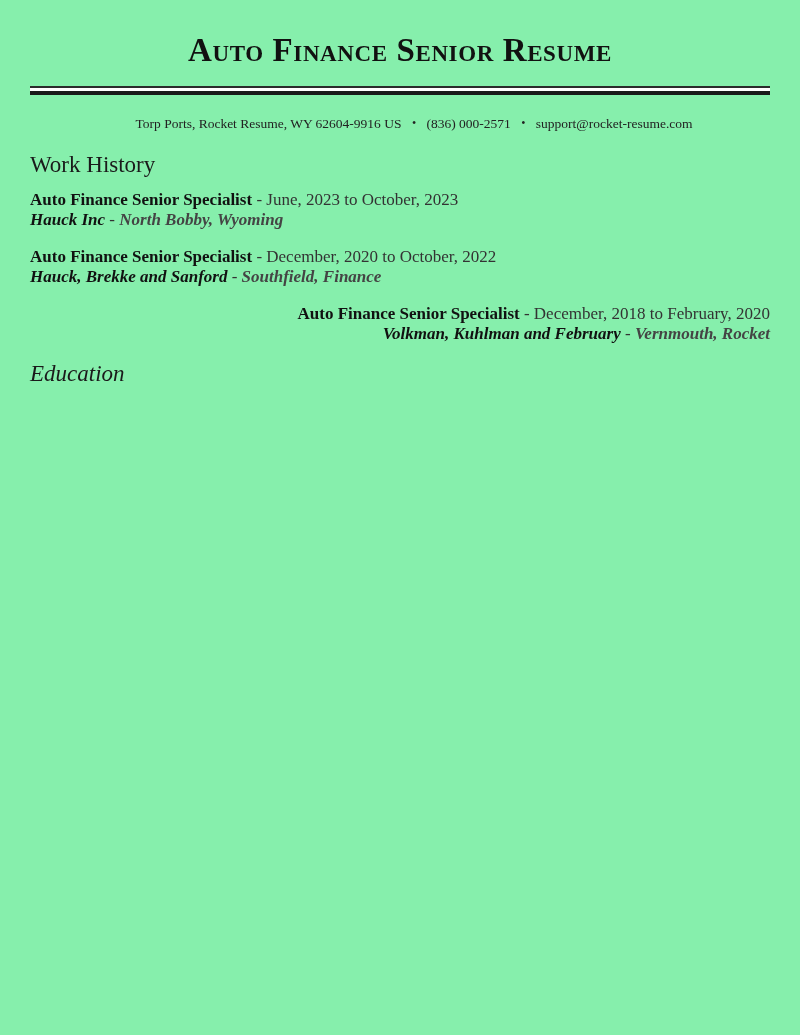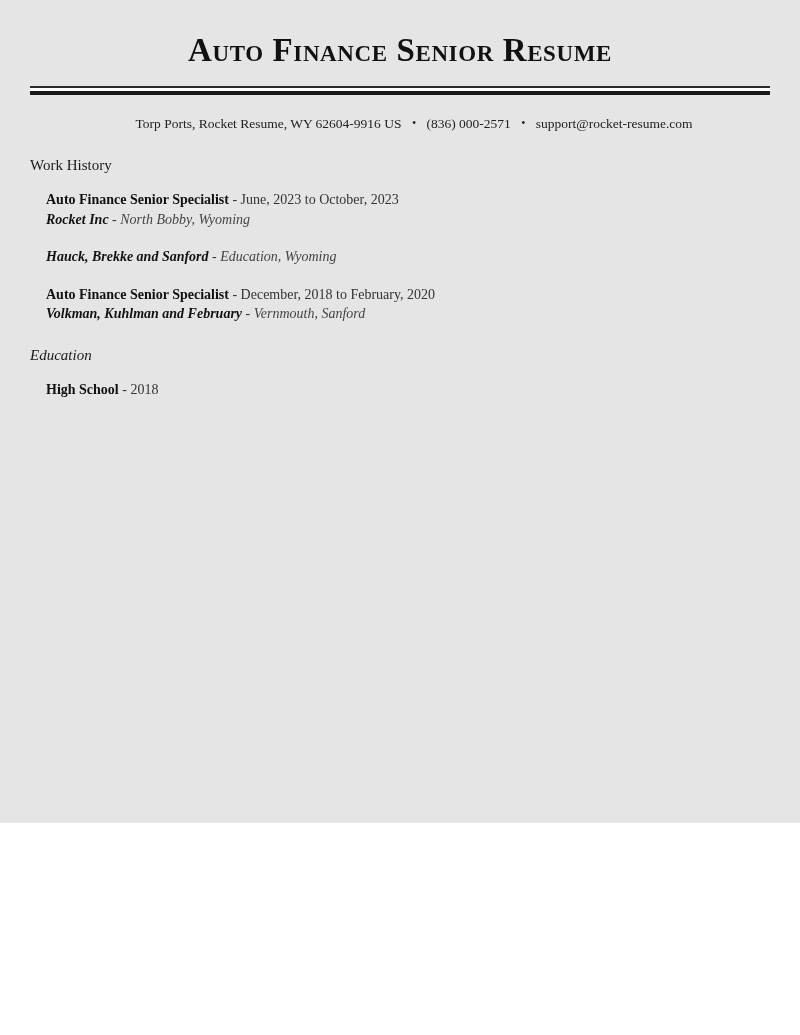--- a/index.html
+++ b/index.html
@@ -11,22 +11,22 @@
     width: 800px;
     height: 1035px;
     font-family: "Liberation Serif", "DejaVu Serif", serif;
     color: #1a1a1a;
     -webkit-font-smoothing: antialiased;
     overflow: hidden;
   }
   .page {
     position: relative;
     width: 800px;
-    height: 823px;
-    background: #e5e5e5;
+    height: 1035px;
+    background: #86efac;
     box-sizing: border-box;
   }
 
   
   .header {
     padding-top: 30px;
   }
   .doc-title {
     margin: 0;
     text-align: center;
@@ -78,56 +78,56 @@
     padding: 0 30px;
     margin-top: 18px;
   }
   .section {
     margin-bottom: 2px;
   }
   .section-title {
     margin: 0 0 11px 0;
     font-family: "Liberation Serif", "DejaVu Serif", serif;
     font-weight: normal;
-    font-size: 15px;
+    font-size: 23px;
     line-height: 28px;
     color: #1a1a1a;
   }
   .section + .section .section-title {
     margin-top: 17px;
     font-style: italic;
   }
 
   .entry {
     margin-bottom: 18px;
   }
   .entry:last-child {
     margin-bottom: 0;
+    text-align: right;
   }
   .entry-line {
-    font-size: 14px;
+    font-size: 17px;
     line-height: 19.5px;
     color: #333333;
-    margin-left: 16px;
   }
   .entry-primary {
     font-weight: bold;
     color: #111111;
   }
   .entry-dates {
     font-weight: normal;
     color: #333333;
   }
   .entry-org {
     font-weight: bold;
     font-style: italic;
     color: #111111;
   }
   .entry-location {
-    font-weight: normal;
+    font-weight: bold;
     font-style: italic;
     color: #444444;
   }
   .dash {
     color: #333333;
     font-weight: normal;
     font-style: normal;
   }
 </style>
 </head>
@@ -158,54 +158,54 @@
     <div class="section">
       <h2 class="section-title">Work History</h2>
 
       <div class="entry">
         <div class="entry-line">
           <span class="entry-primary">Auto Finance Senior Specialist</span>
           <span class="dash">-</span>
           <span class="entry-dates">June, 2023 to October, 2023</span>
         </div>
         <div class="entry-line">
-          <span class="entry-org">Rocket Inc</span>
+          <span class="entry-org">Hauck Inc</span>
           <span class="dash">-</span>
           <span class="entry-location">North Bobby, Wyoming</span>
         </div>
       </div>
 
       <div class="entry">
         <div class="entry-line">
+          <span class="entry-primary">Auto Finance Senior Specialist</span>
+          <span class="dash">-</span>
+          <span class="entry-dates">December, 2020 to October, 2022</span>
+        </div>
+        <div class="entry-line">
           <span class="entry-org">Hauck, Brekke and Sanford</span>
           <span class="dash">-</span>
-          <span class="entry-location">Education, Wyoming</span>
+          <span class="entry-location">Southfield, Finance</span>
         </div>
       </div>
 
       <div class="entry">
         <div class="entry-line">
           <span class="entry-primary">Auto Finance Senior Specialist</span>
           <span class="dash">-</span>
           <span class="entry-dates">December, 2018 to February, 2020</span>
         </div>
         <div class="entry-line">
           <span class="entry-org">Volkman, Kuhlman and February</span>
           <span class="dash">-</span>
-          <span class="entry-location">Vernmouth, Sanford</span>
+          <span class="entry-location">Vernmouth, Rocket</span>
         </div>
       </div>
     </div>
 
     <div class="section">
       <h2 class="section-title">Education</h2>
 
       <div class="entry">
-        <div class="entry-line">
-          <span class="entry-primary">High School</span>
-          <span class="dash">-</span>
-          <span class="entry-dates">2018</span>
-        </div>
       </div>
     </div>
 
   </div>
 </div>
 
 </body></html>

